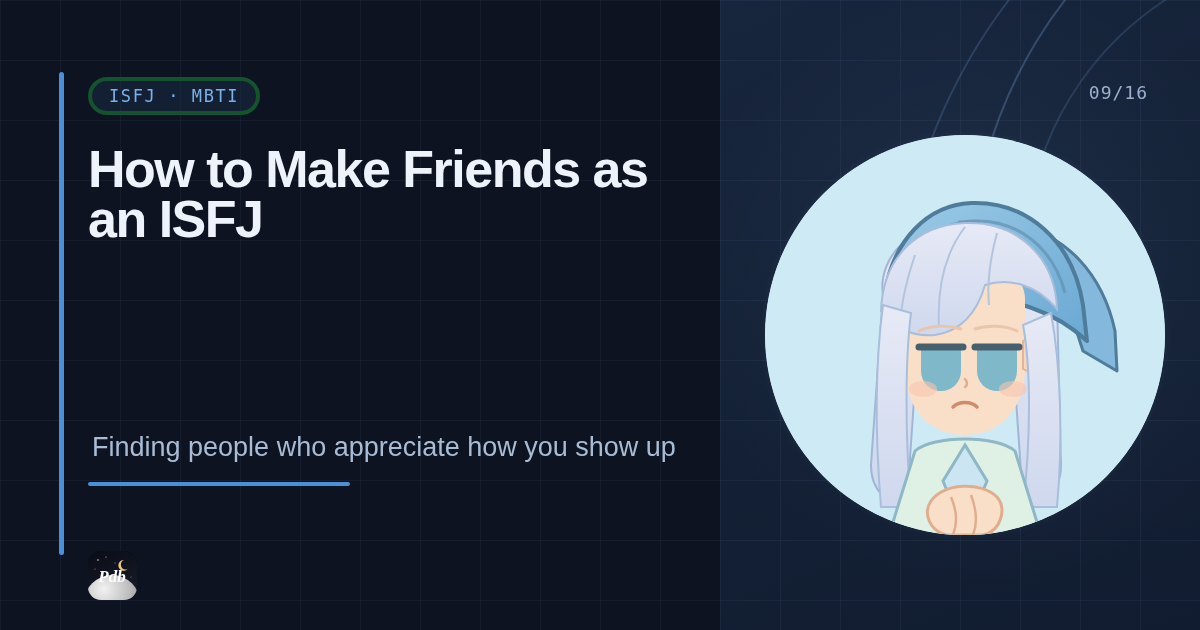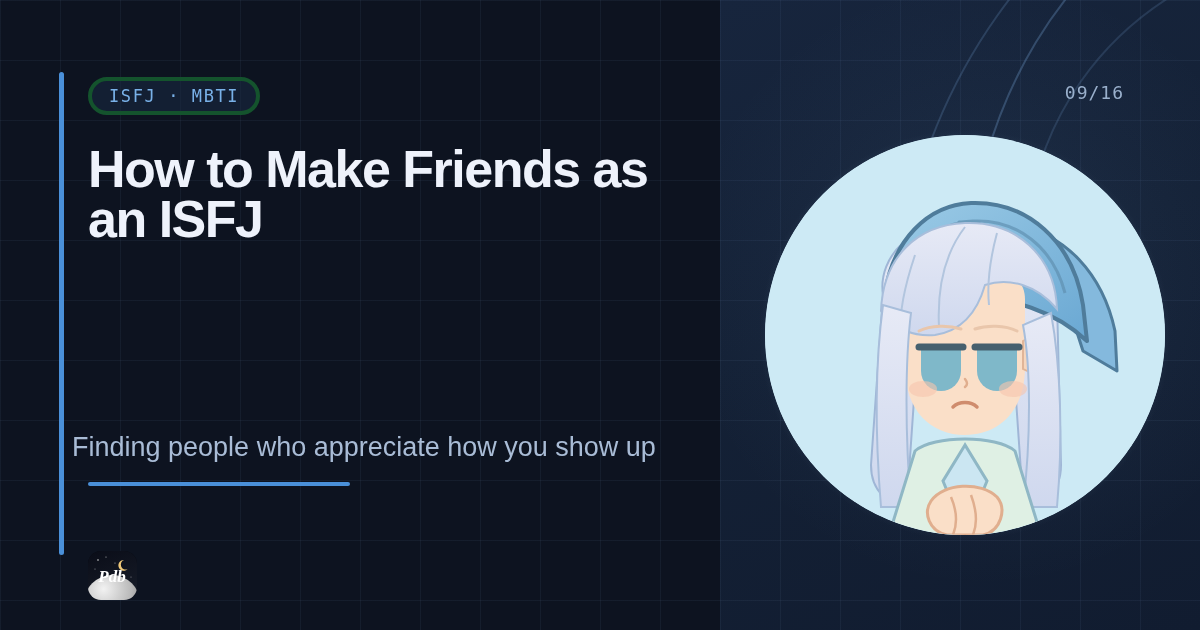--- a/index.html
+++ b/index.html
@@ -53,33 +53,33 @@
     height:38px; padding:0 17px;
     display:flex; align-items:center;
     border:4px solid #14532d; border-radius:19px;
     background:rgba(25,42,68,0.55);
     font-family:"DejaVu Sans Mono", monospace;
     font-size:17px; letter-spacing:1.6px; color:#79b1e8;
     white-space:nowrap;
   }
 
   .counter {
-    position:absolute; right:76px; top:82px;
+    position:absolute; right:52px; top:82px;
     font-family:"DejaVu Sans Mono", monospace;
     font-size:18px; letter-spacing:1px; color:#9ab0cc;
   }
 
   .headline {
     position:absolute; left:88px; top:145px; width:620px;
     font-size:52px; line-height:0.96; font-weight:bold;
     letter-spacing:-1.5px; color:#eef2fb;
   }
 
   .subtitle {
-    position:absolute; left:72px; top:432px; width:700px;
+    position:absolute; left:92px; top:432px; width:700px;
     font-size:27px; font-weight:400; color:#a9bcd6; white-space:nowrap;
   }
 
   .subtitle-underline {
     position:absolute; left:88px; top:482px; width:262px; height:4px;
     background:#4a90d9; border-radius:2px;
   }
 
   
   .brand { position:absolute; left:88px; top:551px; display:flex; align-items:center; gap:15px;flex-direction:column; }

